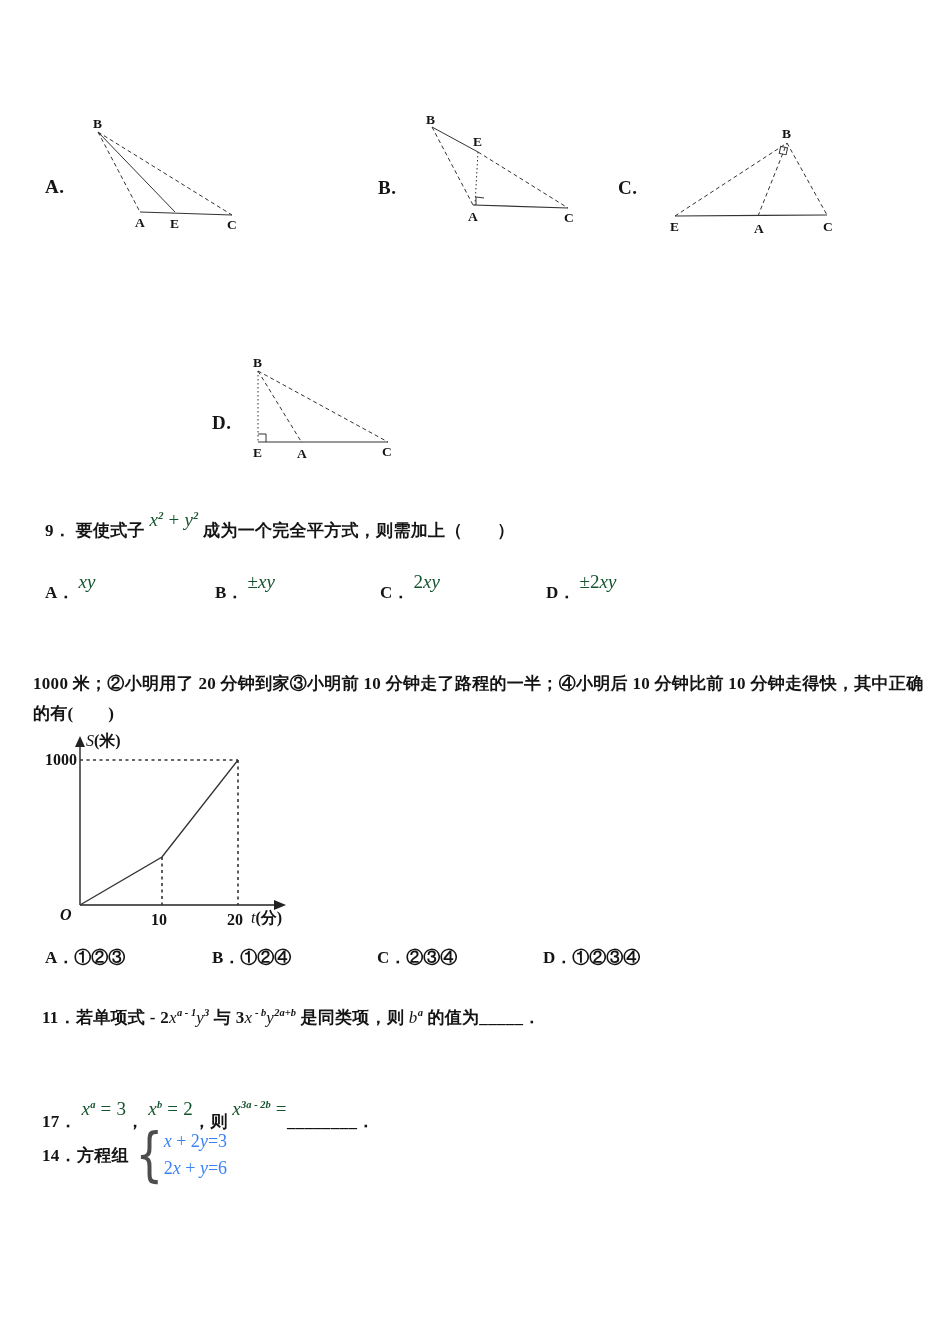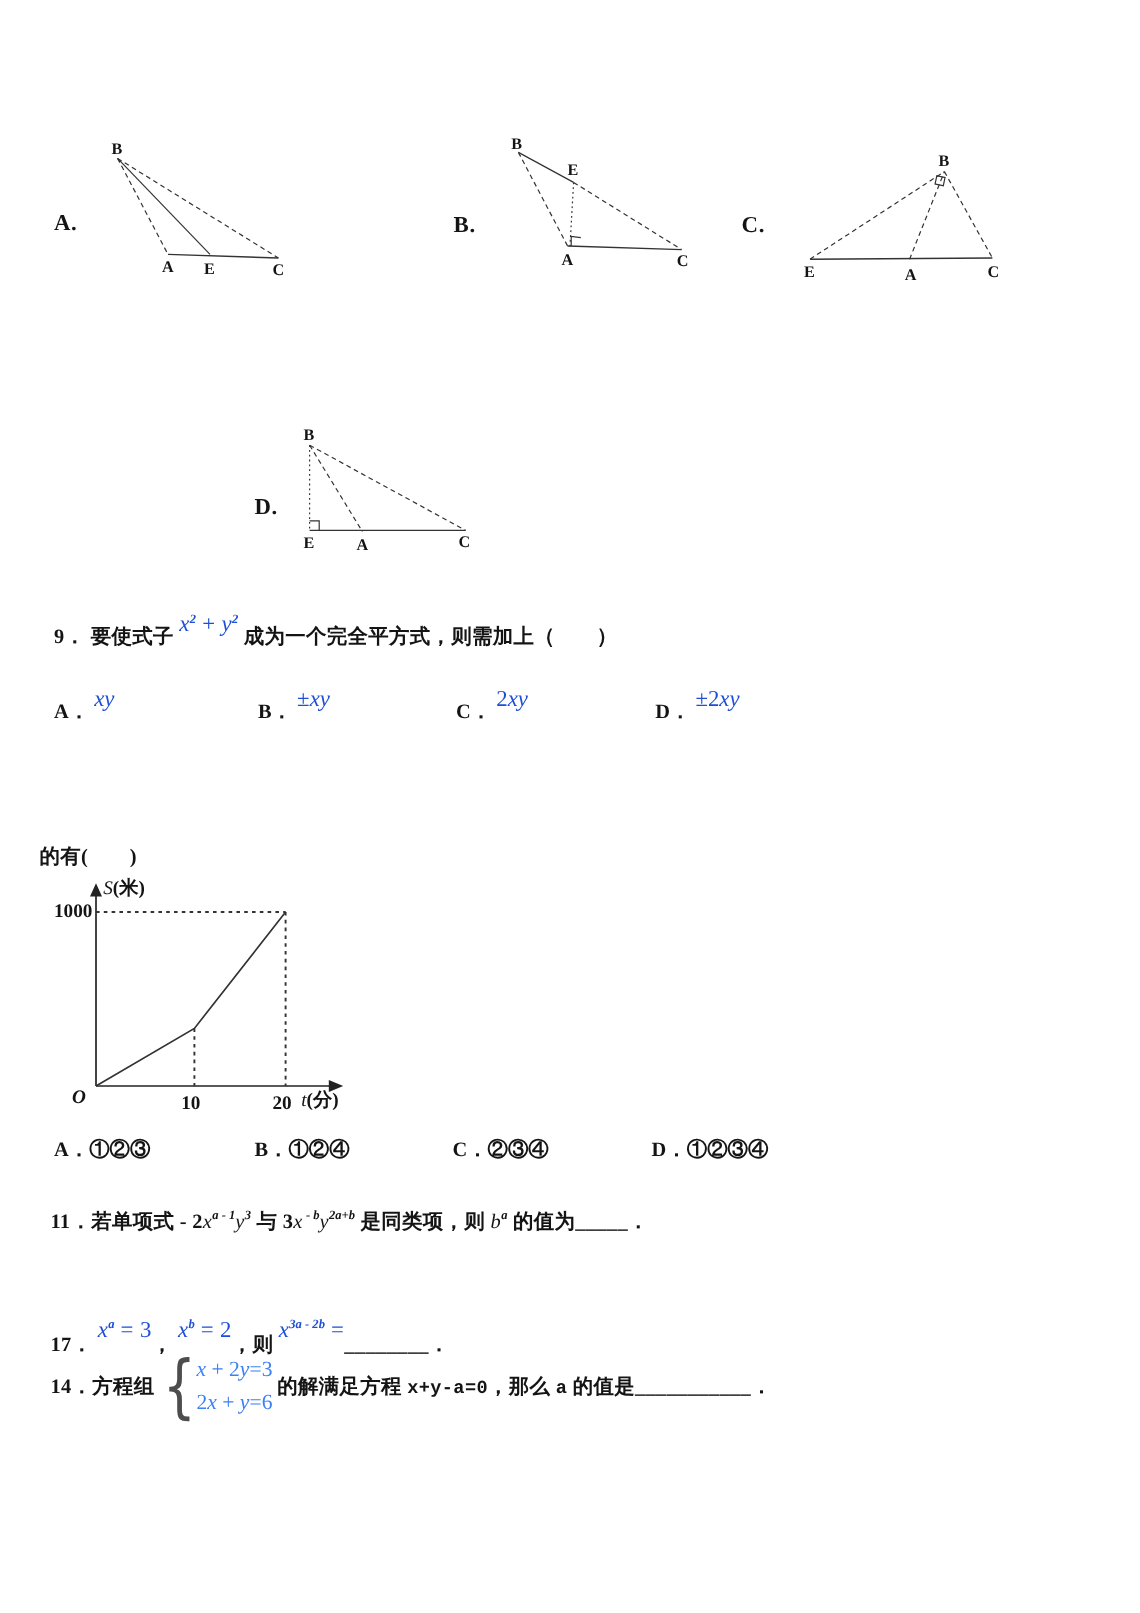--- a/index.html
+++ b/index.html
@@ -8,21 +8,21 @@
   .line{position:absolute;font-size:17px;font-weight:700;white-space:nowrap;letter-spacing:.3px;}
   .figlabel{position:absolute;font-size:19px;font-weight:700;letter-spacing:.5px;}
   .figure{position:absolute;}
   .figure svg{position:absolute;left:0;top:0;}
   .vlabel{position:absolute;font-size:13.5px;font-weight:700;line-height:1;}
   .seg-n{font-style:normal;}
   .seg-i{font-style:italic;font-weight:400;}
   .seg-b{font-weight:700;}
   .seg-sup{font-style:italic;font-weight:700;font-size:10.5px;vertical-align:7px;letter-spacing:0;}
   .seg-mono{font-family:"Liberation Mono","DejaVu Sans Mono",monospace;font-size:15.5px;font-weight:700;}
-  .math-raised{display:inline-block;transform:translateY(-10px);font-weight:400;color:#1d4ed8;font-size:19px;}
+  .math-raised{display:inline-block;transform:translateY(-10px);font-weight:400;color:#14532d;font-size:19px;}
   .math-raised .seg-n{font-weight:400;}
   .opt{position:absolute;font-size:17px;font-weight:700;white-space:nowrap;}
   .graph-label{position:absolute;font-size:16px;font-weight:700;white-space:nowrap;line-height:1;}
   .q14wrap{position:absolute;display:flex;align-items:center;white-space:nowrap;}
   .q14text{font-size:17px;font-weight:700;letter-spacing:.3px;}
   .brace{font-family:"DejaVu Sans",sans-serif;font-size:58px;font-weight:400;color:#4d4d4d;
          transform:scaleX(.75);line-height:1;margin:0 -4px 0 2px;}
   .eqstack{display:flex;flex-direction:column;justify-content:center;margin-right:4px;}
   .eqrow{font-size:18px;color:#3b82f6;line-height:27px;font-weight:400;}
 </style>
@@ -108,20 +108,21 @@
   </div>
   <div class="opt" style="left:380px;top:581px;">
     <span>C．</span>
     <span class="math-raised"><span class="seg-n">2</span><span class="seg-i">xy</span></span>
   </div>
   <div class="opt" style="left:546px;top:581px;">
     <span>D．</span>
     <span class="math-raised"><span class="seg-n">±2</span><span class="seg-i">xy</span></span>
   </div>
 
+  <div class="line" style="left:33px;top:672px;">1000 米；②小明用了 20 分钟到家③小明前 10 分钟走了路程的一半；④小明后 10 分钟比前 10 分钟走得快，其中正确</div>
   <div class="line" style="left:33px;top:702px;">的有(　　)</div>
 
   <div class="figure" style="left:44px;top:731px;width:310px;height:205px;">
     <svg width="310" height="205" viewBox="0 0 310 205">
       <path d="M36,174 L36,12" stroke="#222" stroke-width="1.4" fill="none"></path>
       <path d="M36,5 L31,16 L41,16 Z" fill="#222"></path>
       <path d="M36,174 L234,174" stroke="#222" stroke-width="1.4" fill="none"></path>
       <path d="M242,174 L230,169 L230,179 Z" fill="#222"></path>
       <path d="M36,174 L118,126 L194,29" stroke="#333" stroke-width="1.4" fill="none"></path>
       <path d="M36,29 L194,29" stroke="#333" stroke-width="1.6" stroke-dasharray="3,3.5" fill="none"></path>
@@ -163,17 +164,16 @@
   </div>
 
   <div class="q14wrap" style="left:42px;top:1124px;height:62px;">
     <span class="q14text">14．</span>
     <span class="q14text">方程组</span>
     <span class="brace">{</span>
     <span class="eqstack">
       <span class="eqrow"><span class="seg-i">x</span><span class="seg-n"> + 2</span><span class="seg-i">y</span><span class="seg-n">=3</span></span>
       <span class="eqrow"><span class="seg-n">2</span><span class="seg-i">x</span><span class="seg-n"> + </span><span class="seg-i">y</span><span class="seg-n">=6</span></span>
     </span>
-    <span class="q14text"><span class="seg-n">的解满足方程 </span><span class="seg-mono">x+y-a=0</span><span class="seg-n">，那么 </span><span class="seg-mono">a</span><span class="seg-n"> 的值是</span><span class="seg-n">___________</span><span class="seg-n">．</span></span>
   </div>
 
 
 </div>
 
 </body></html>

